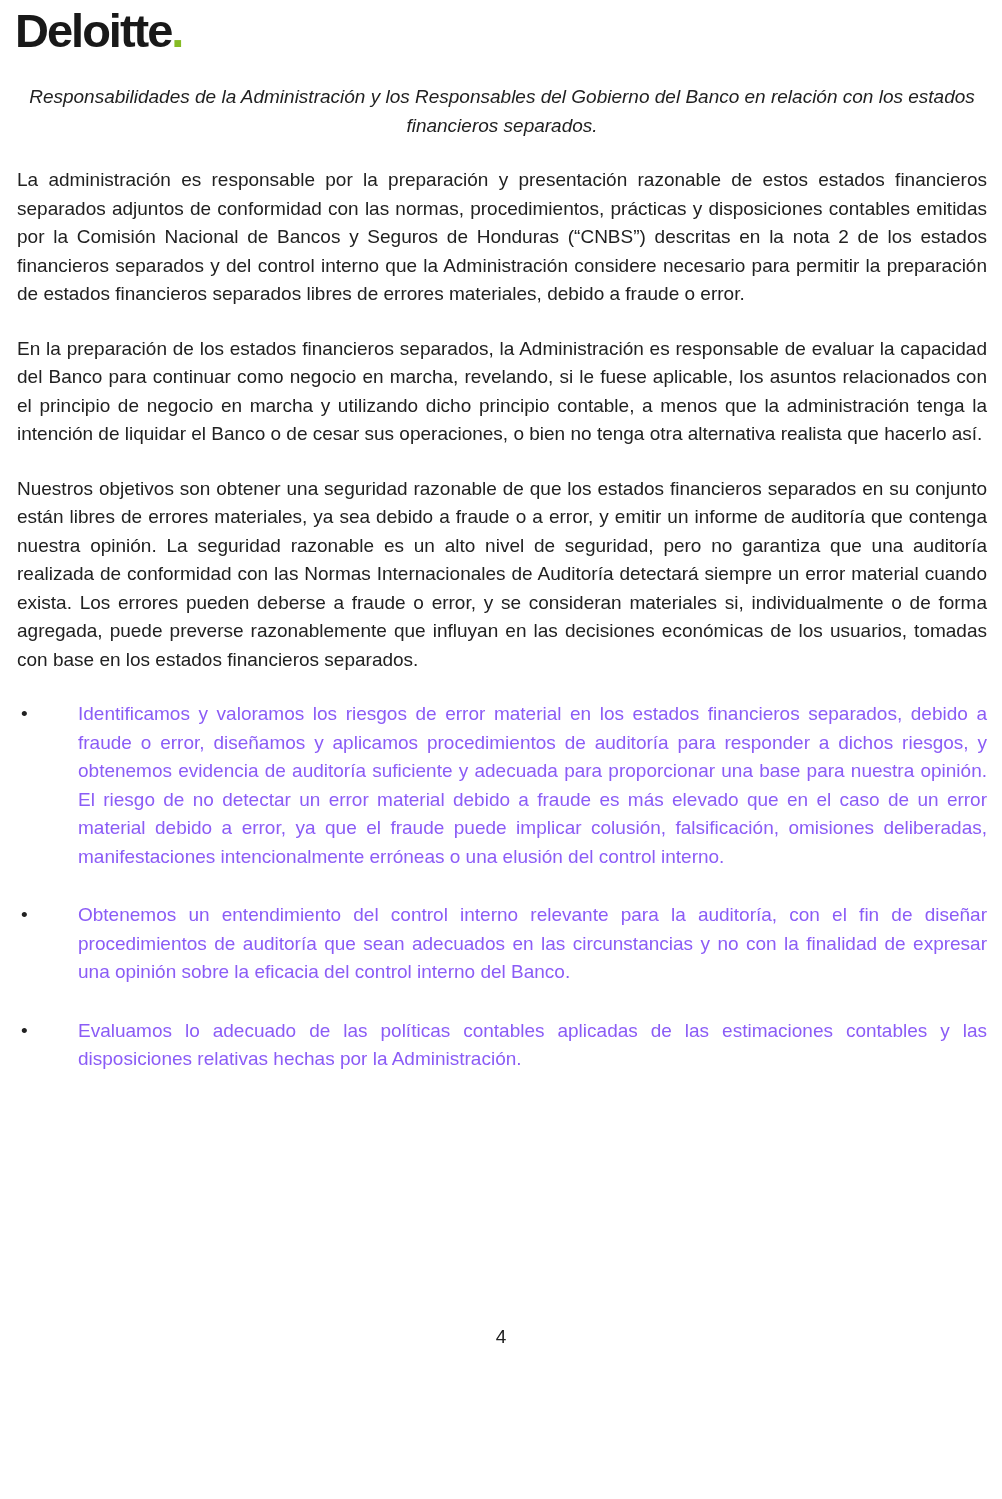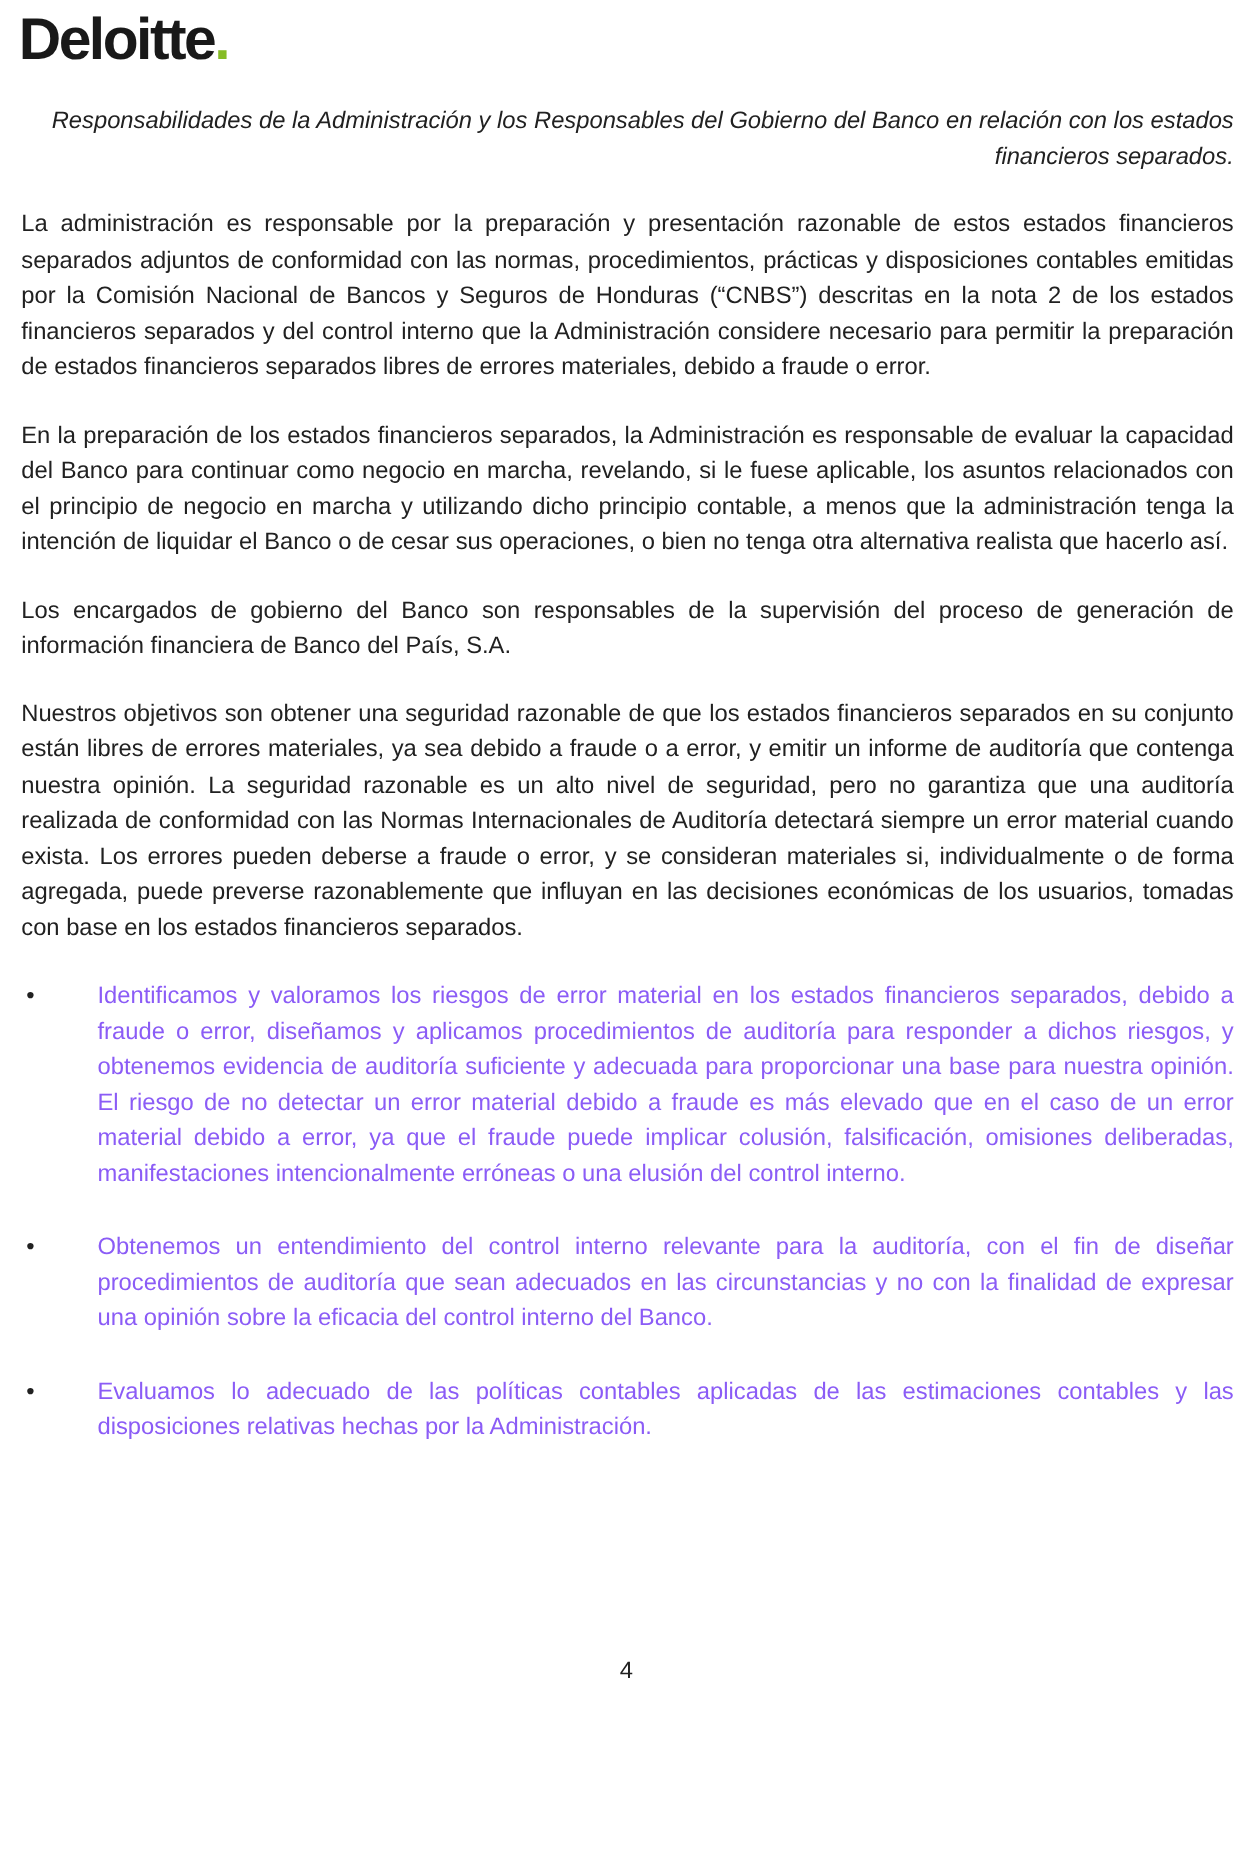--- a/index.html
+++ b/index.html
@@ -26,21 +26,21 @@
     letter-spacing: 0;
   }
   main {
     padding: 28px 15px 0 17px;
   }
   .heading {
     font-style: italic;
     font-size: 19px;
     line-height: 28.5px;
     margin-bottom: 26px;
-    text-align: right;
+    text-align: center;
     color: #212121;
   }
   .body-para {
     font-size: 19px;
     line-height: 28.5px;
     text-align: justify;
     margin-bottom: 26px;
     color: #212121;
   }
   .bullet-item {
@@ -86,21 +86,20 @@
   </header>
 
   <main>
 
     <p class="heading">Responsabilidades de la Administración y los Responsables del Gobierno del Banco en relación con los estados financieros separados.</p>
 
     <p class="body-para">La administración es responsable por la preparación y presentación razonable de estos estados financieros separados adjuntos de conformidad con las normas, procedimientos, prácticas y disposiciones contables emitidas por la Comisión Nacional de Bancos y Seguros de Honduras (“CNBS”) descritas en la nota 2 de los estados financieros separados y del control interno que la Administración considere necesario para permitir la preparación de estados financieros separados libres de errores materiales, debido a fraude o error.</p>
 
     <p class="body-para">En la preparación de los estados financieros separados, la Administración es responsable de evaluar la capacidad del Banco para continuar como negocio en marcha, revelando, si le fuese aplicable, los asuntos relacionados con el principio de negocio en marcha y utilizando dicho principio contable, a menos que la administración tenga la intención de liquidar el Banco o de cesar sus operaciones, o bien no tenga otra alternativa realista que hacerlo así.</p>
 
-    <p class="body-para">Los encargados de gobierno del Banco son responsables de la supervisión del proceso de generación de información financiera de Banco del País, S.A.</p>
 
 
     <p class="body-para">Nuestros objetivos son obtener una seguridad razonable de que los estados financieros separados en su conjunto están libres de errores materiales, ya sea debido a fraude o a error, y emitir un informe de auditoría que contenga nuestra opinión. La seguridad razonable es un alto nivel de seguridad, pero no garantiza que una auditoría realizada de conformidad con las Normas Internacionales de Auditoría detectará siempre un error material cuando exista. Los errores pueden deberse a fraude o error, y se consideran materiales si, individualmente o de forma agregada, puede preverse razonablemente que influyan en las decisiones económicas de los usuarios, tomadas con base en los estados financieros separados.</p>
 
 
     <div class="bullet-item">
       <span class="bullet-marker">•</span>
       <p class="bullet-text">Identificamos y valoramos los riesgos de error material en los estados financieros separados, debido a fraude o error, diseñamos y aplicamos procedimientos de auditoría para responder a dichos riesgos, y obtenemos evidencia de auditoría suficiente y adecuada para proporcionar una base para nuestra opinión. El riesgo de no detectar un error material debido a fraude es más elevado que en el caso de un error material debido a error, ya que el fraude puede implicar colusión, falsificación, omisiones deliberadas, manifestaciones intencionalmente erróneas o una elusión del control interno.</p>
     </div>
 

